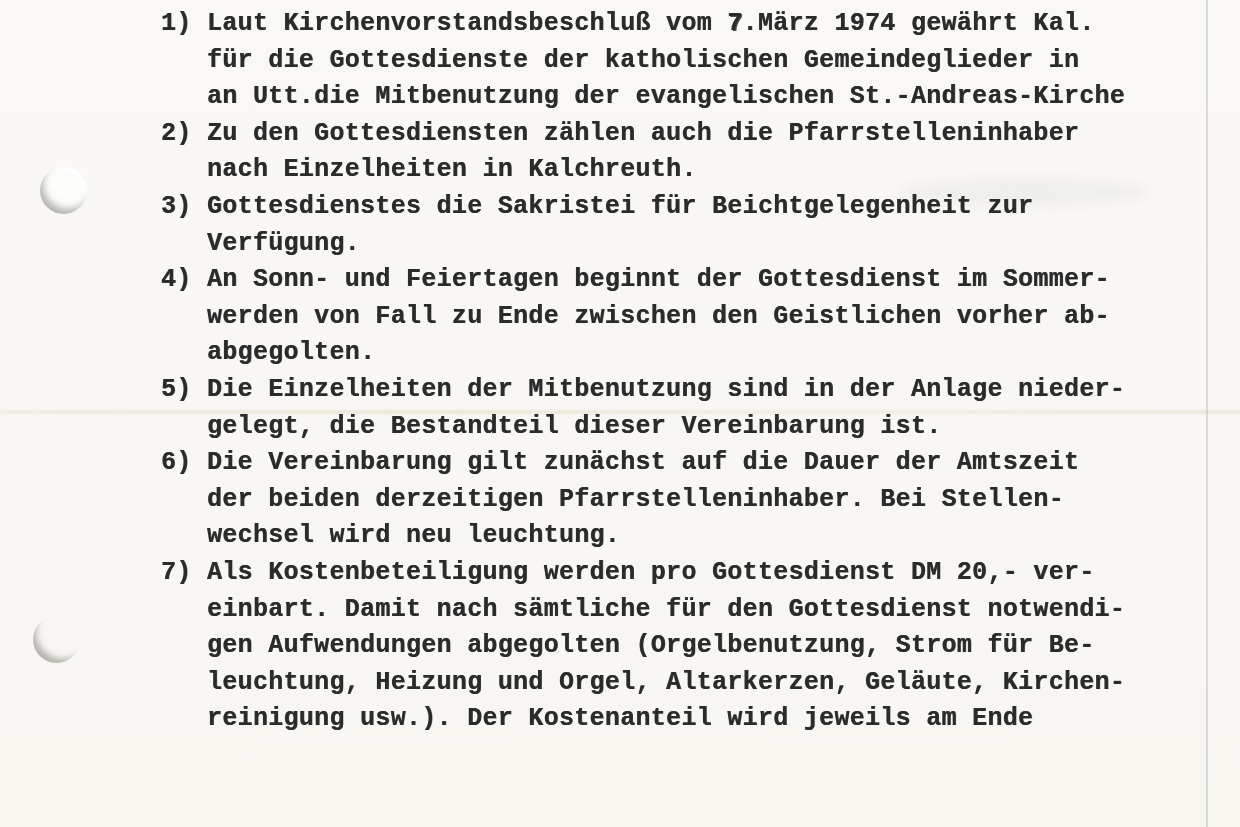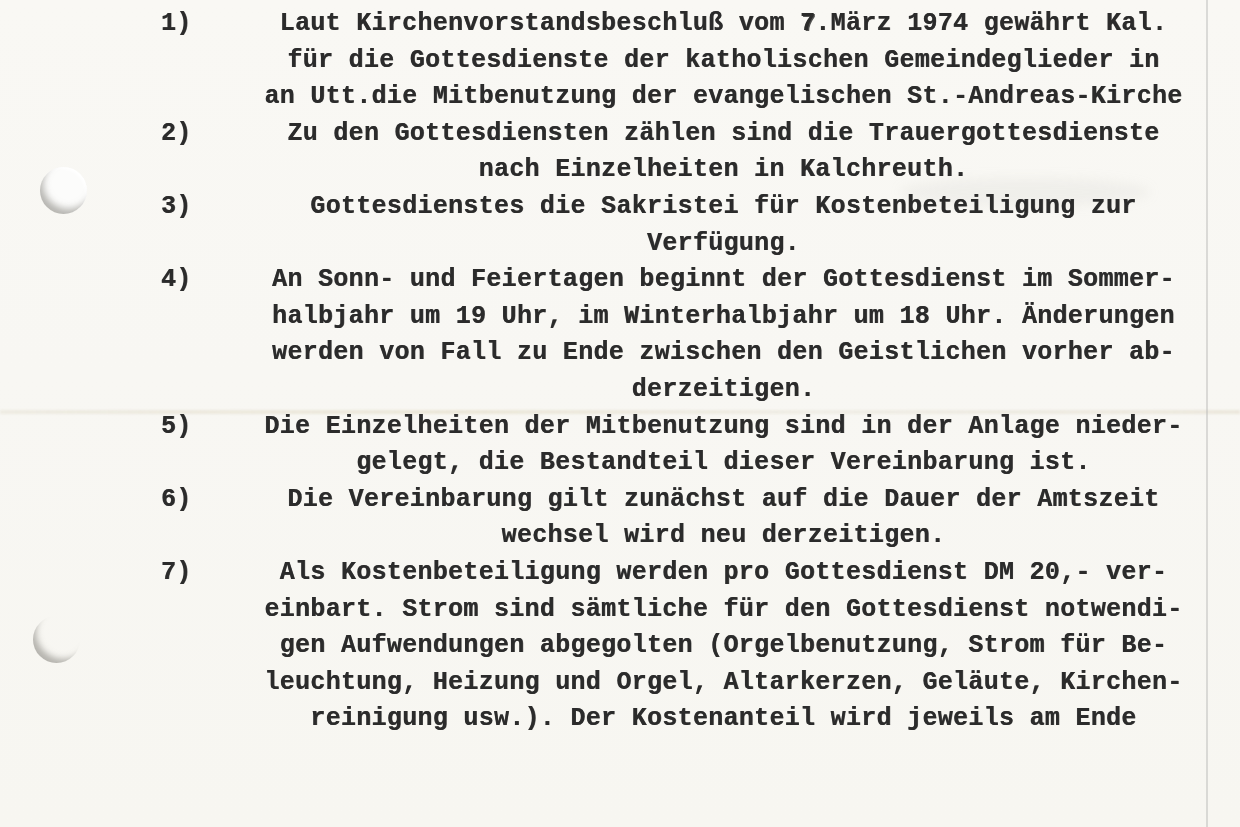--- a/index.html
+++ b/index.html
@@ -19,21 +19,21 @@
   }
   
   .tw-list{
     position:absolute; top:6px; left:0; right:0;
     margin:0; padding:0; list-style:none;
     font-size:25px; line-height:36.6px; letter-spacing:0.3px;
     text-shadow:0.4px 0 0 rgba(35,35,35,0.65), -0.2px 0.2px 0 rgba(35,35,35,0.3);
   }
   .tw-item{ position:relative; padding-left:207px; }
   .tw-num{ position:absolute; left:161px; top:0; white-space:pre; }
-  .tw-line{ white-space:pre;text-align:center; }
+  .tw-line{ white-space:pre; }
   .double-strike{
     text-shadow:1.4px 0.5px 0 rgba(40,40,40,0.8), 0.4px 0 0 rgba(35,35,35,0.65);
   }
   
   .hole-top{
     position:absolute; left:40px; top:167px;
     width:47px; height:47px; border-radius:50%;
     background:#fcfcfb;
     box-shadow:inset 5px -7px 7px -2px rgba(125,123,117,0.55),
                inset -2px 2px 3px rgba(255,255,255,0.9);
@@ -81,58 +81,58 @@
         <span class="tw-num">1)</span>
         <div>
           <div class="tw-line">Laut Kirchenvorstandsbeschluß vom <span class="double-strike">7</span>.März 1974 gewährt Kal.</div>
           <div class="tw-line">für die Gottesdienste der katholischen Gemeindeglieder in</div>
           <div class="tw-line">an Utt.die Mitbenutzung der evangelischen St.-Andreas-Kirche</div>
         </div>
       </li>
       <li class="tw-item">
         <span class="tw-num">2)</span>
         <div>
-          <div class="tw-line">Zu den Gottesdiensten zählen sind die Trauergottesdienste</div>
+          <div class="tw-line">Zu den Gottesdiensten zählen auch die Pfarrstelleninhaber</div>
           <div class="tw-line">nach Einzelheiten in Kalchreuth.</div>
         </div>
       </li>
       <li class="tw-item">
         <span class="tw-num">3)</span>
         <div>
-          <div class="tw-line">Gottesdienstes die Sakristei für Kostenbeteiligung zur</div>
+          <div class="tw-line">Gottesdienstes die Sakristei für Beichtgelegenheit zur</div>
           <div class="tw-line">Verfügung.</div>
         </div>
       </li>
       <li class="tw-item">
         <span class="tw-num">4)</span>
         <div>
           <div class="tw-line">An Sonn- und Feiertagen beginnt der Gottesdienst im Sommer-</div>
-          <div class="tw-line">halbjahr um 19 Uhr, im Winterhalbjahr um 18 Uhr. Änderungen</div>
           <div class="tw-line">werden von Fall zu Ende zwischen den Geistlichen vorher ab-</div>
-          <div class="tw-line">derzeitigen.</div>
+          <div class="tw-line">abgegolten.</div>
         </div>
       </li>
       <li class="tw-item">
         <span class="tw-num">5)</span>
         <div>
           <div class="tw-line">Die Einzelheiten der Mitbenutzung sind in der Anlage nieder-</div>
           <div class="tw-line">gelegt, die Bestandteil dieser Vereinbarung ist.</div>
         </div>
       </li>
       <li class="tw-item">
         <span class="tw-num">6)</span>
         <div>
           <div class="tw-line">Die Vereinbarung gilt zunächst auf die Dauer der Amtszeit</div>
-          <div class="tw-line">wechsel wird neu derzeitigen.</div>
+          <div class="tw-line">der beiden derzeitigen Pfarrstelleninhaber. Bei Stellen-</div>
+          <div class="tw-line">wechsel wird neu leuchtung.</div>
         </div>
       </li>
       <li class="tw-item">
         <span class="tw-num">7)</span>
         <div>
           <div class="tw-line">Als Kostenbeteiligung werden pro Gottesdienst DM 20,- ver-</div>
-          <div class="tw-line">einbart. Strom sind sämtliche für den Gottesdienst notwendi-</div>
+          <div class="tw-line">einbart. Damit nach sämtliche für den Gottesdienst notwendi-</div>
           <div class="tw-line">gen Aufwendungen abgegolten (Orgelbenutzung, Strom für Be-</div>
           <div class="tw-line">leuchtung, Heizung und Orgel, Altarkerzen, Geläute, Kirchen-</div>
           <div class="tw-line">reinigung usw.). Der Kostenanteil wird jeweils am Ende</div>
         </div>
       </li>
     </ol>
 </div>
 
 </body></html>

